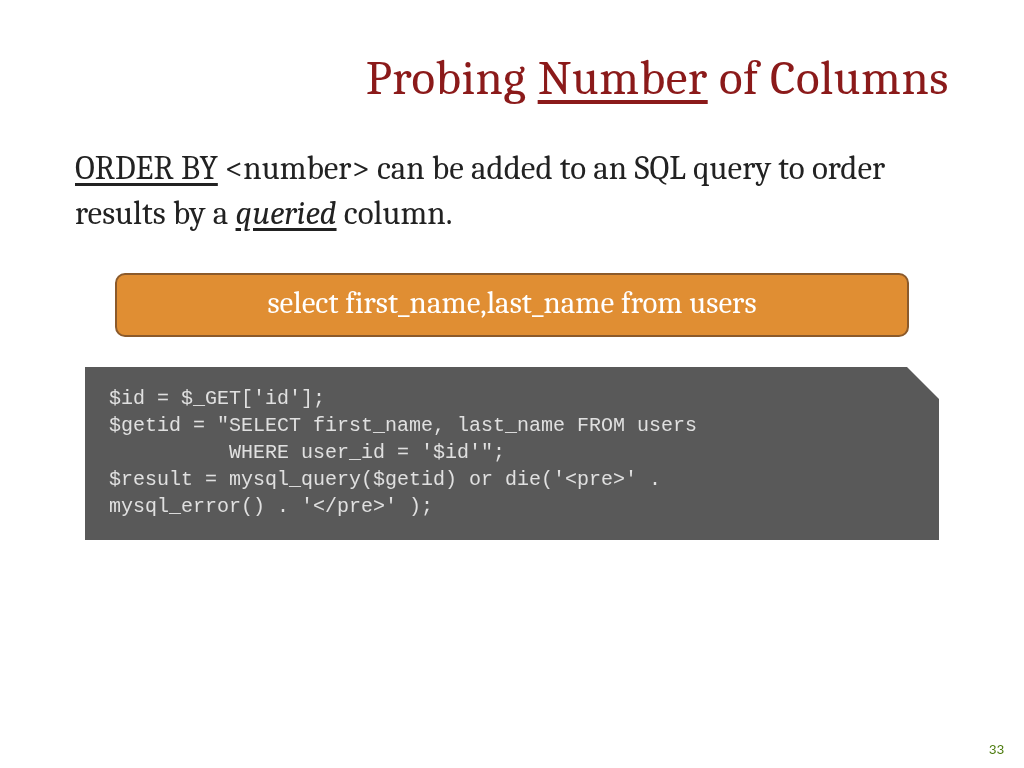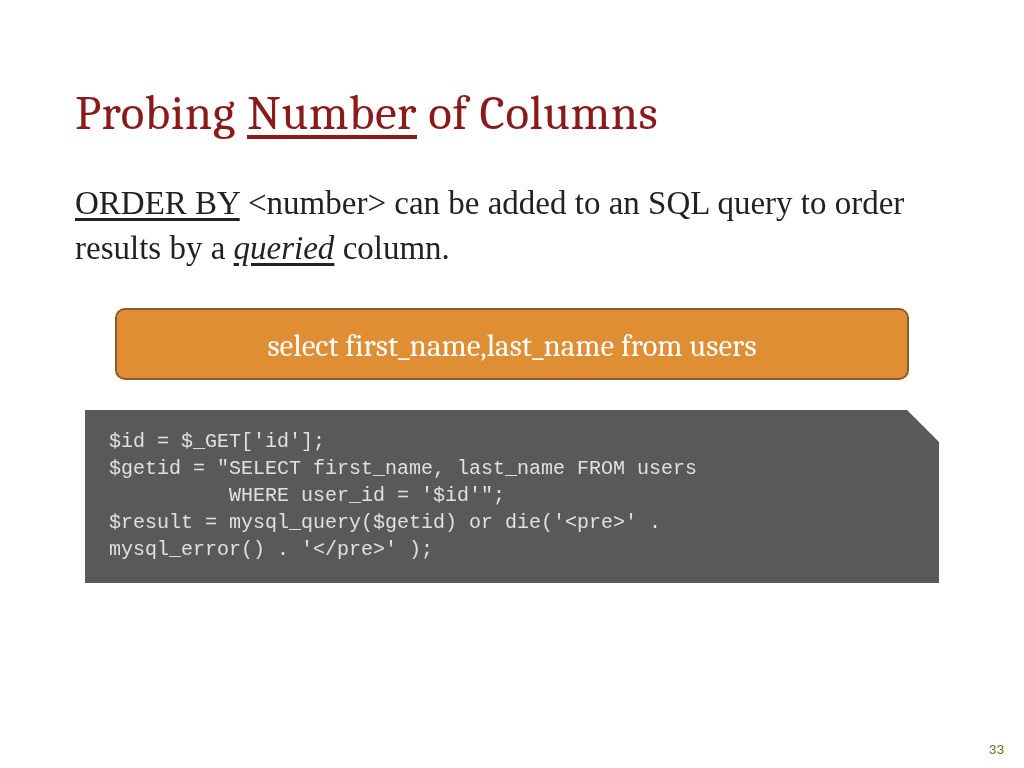--- a/index.html
+++ b/index.html
@@ -13,54 +13,52 @@
   }
   .slide {
     width: 100%;
     height: 100%;
     padding: 50px 75px 30px 75px;
     position: relative;
   }
   .title {
     color: #8b1a1a;
     font-size: 49px;
-    text-align: left;
+    text-align: right;
     font-weight: 400;
     margin-bottom: 40px;
     letter-spacing: 0.5px;
-    margin-top: 35px;
   }
   .title .underline {
     text-decoration: underline;
     text-underline-offset: 6px;
   }
   .description {
     font-size: 33px;
     color: #222;
     line-height: 1.35;
     margin-bottom: 38px;
-    font-family: Liberation Serif, serif;
   }
   .description .orderby {
     text-decoration: underline;
     text-underline-offset: 4px;
   }
   .description .queried {
     font-style: italic;
     text-decoration: underline;
     text-underline-offset: 4px;
   }
   .sql-box {
     background: #e08e33;
     border: 2px solid #8b5a2b;
     border-radius: 10px;
     color: #ffffff;
     font-size: 31px;
     text-align: center;
-    padding: 16px 20px 12px 20px;
+    padding: 8px 20px 12px 20px;
     margin: 0 40px 30px 40px;
     line-height: 1.3;
   }
   .code-box {
     background: #595959;
     color: #e0e0e0;
     font-family: Consolas, 'Courier New', monospace;
     font-size: 20px;
     padding: 18px 24px 20px 24px;
     margin: 0 10px;

